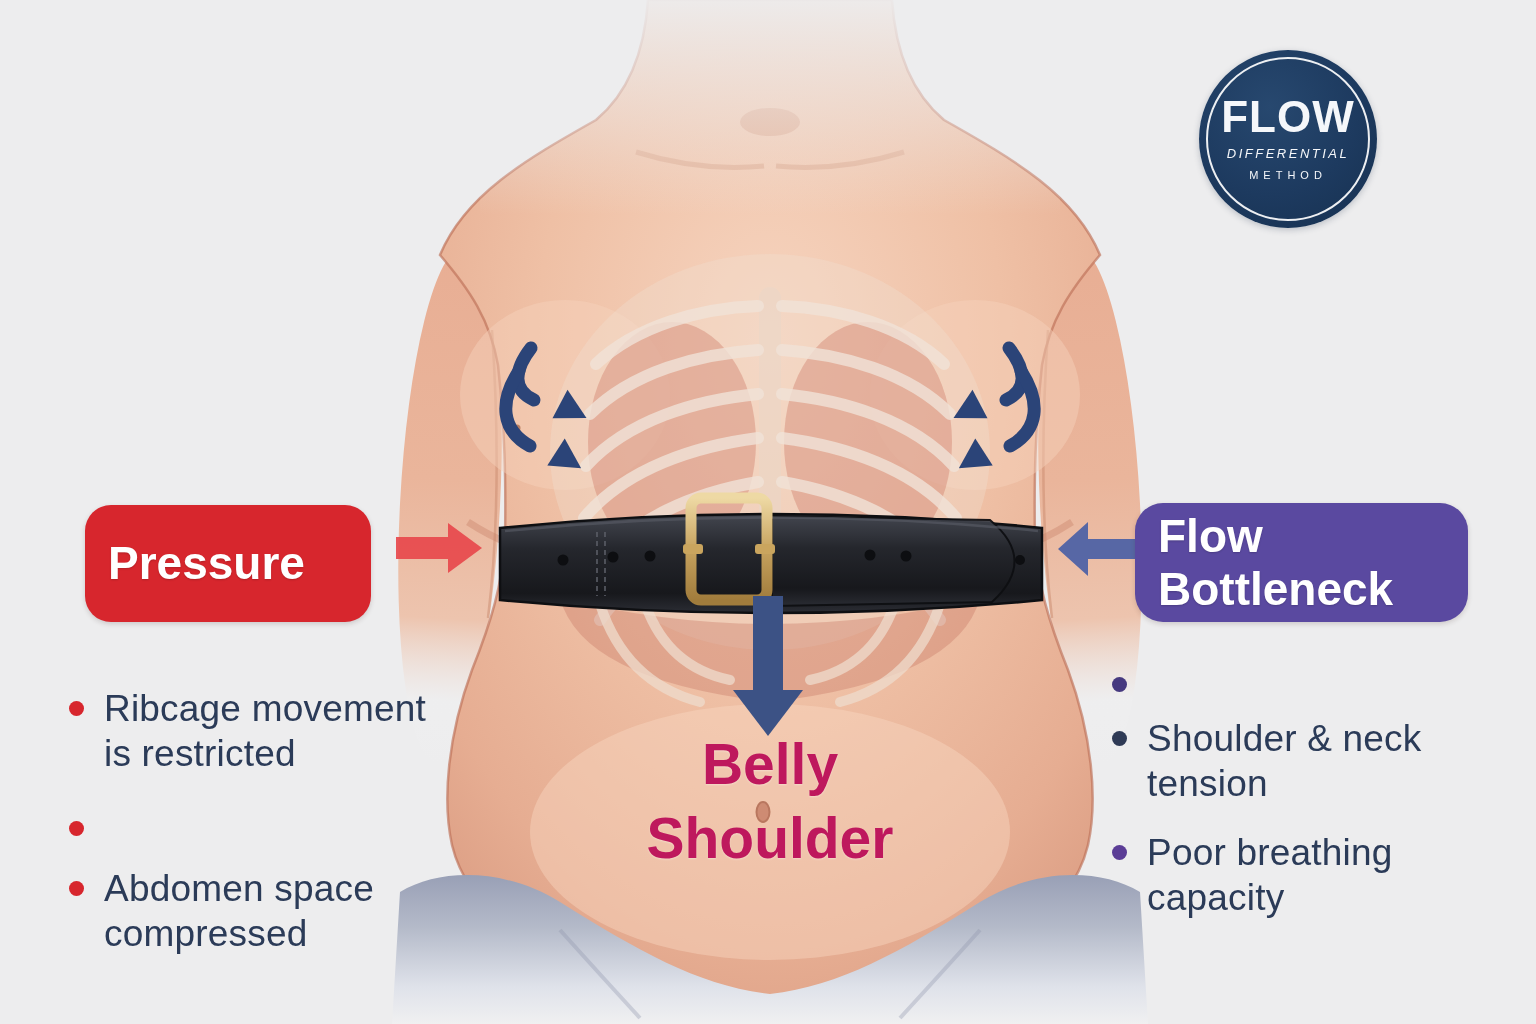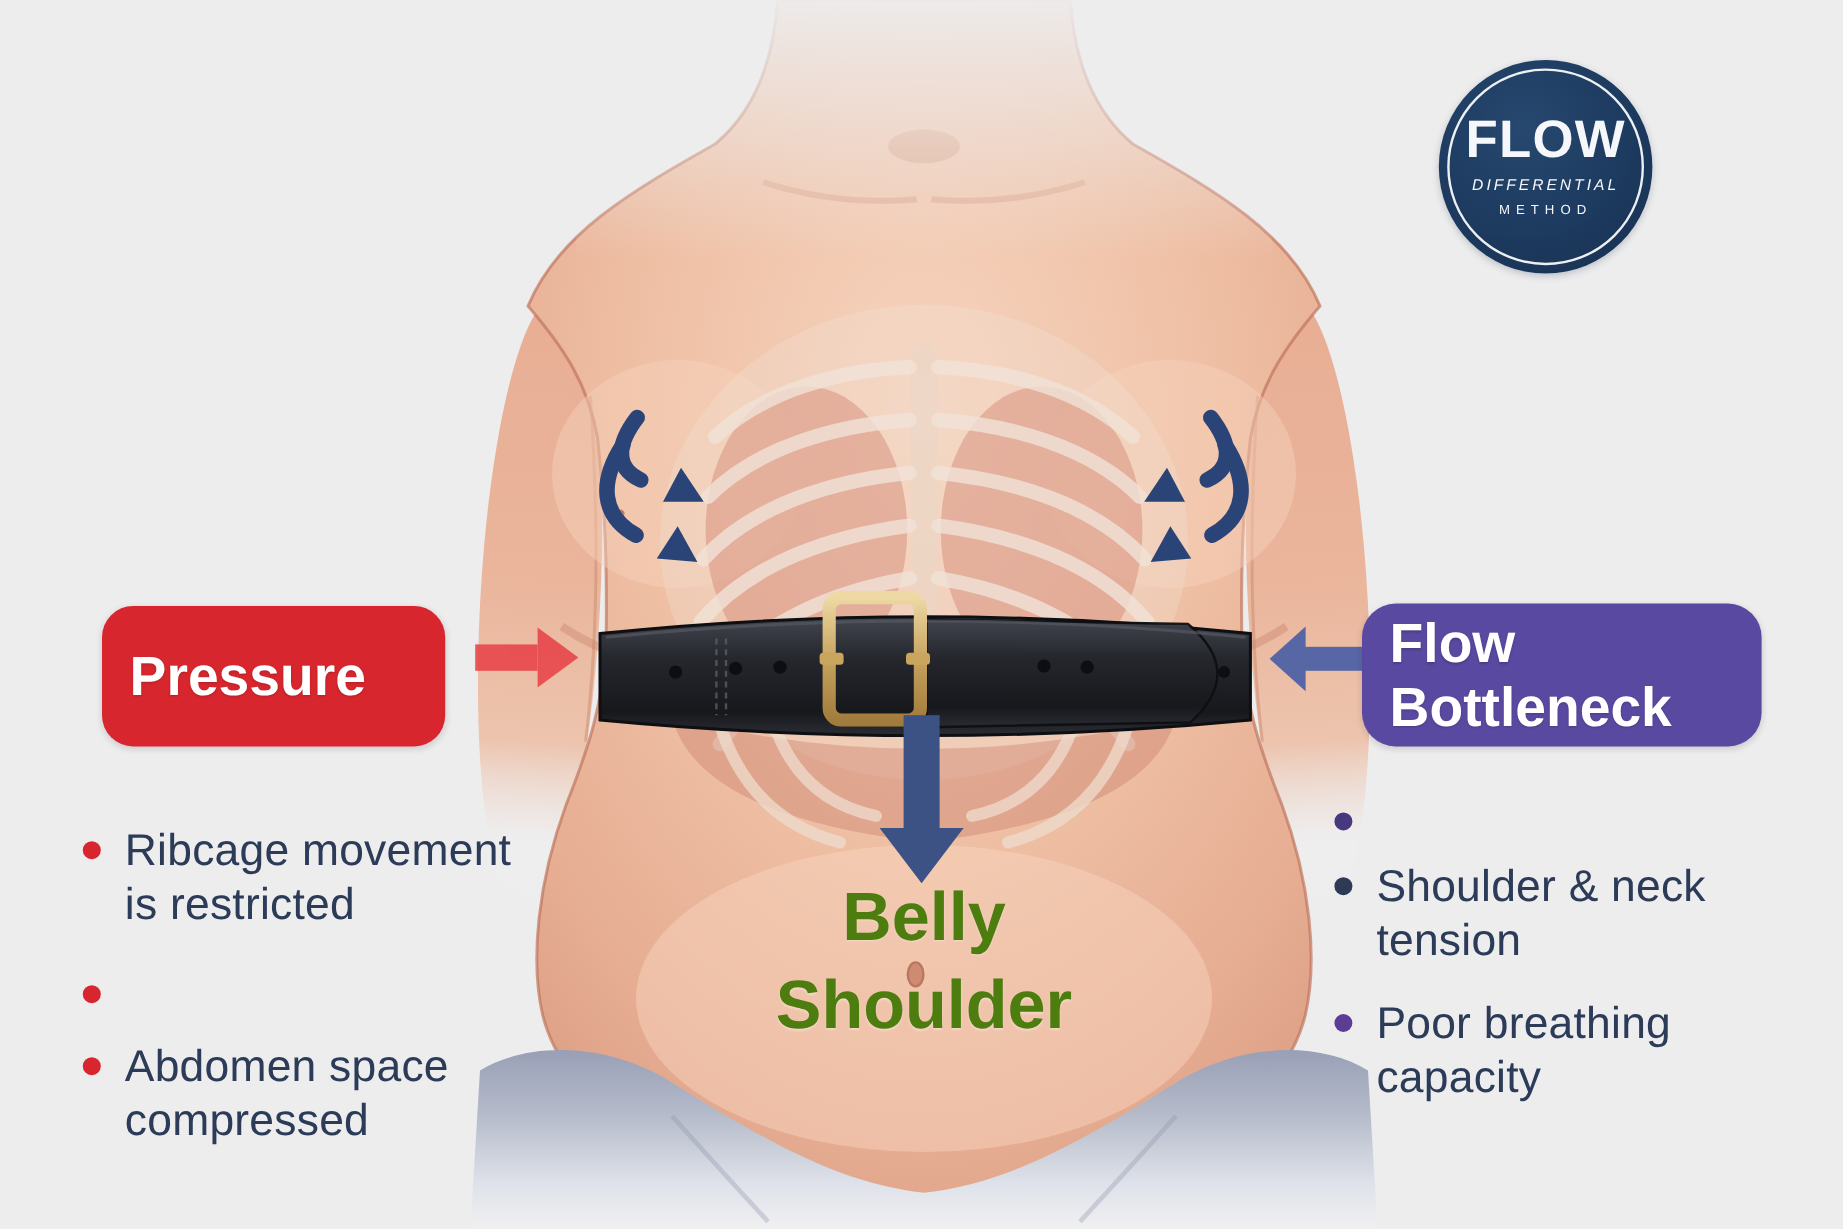--- a/index.html
+++ b/index.html
@@ -34,21 +34,21 @@
     display:flex;flex-direction:column;justify-content:center;
     padding-left:23px;box-sizing:border-box;
     text-shadow:0 1px 2px rgba(0,0,0,.18);
     box-shadow:0 2px 5px rgba(60,40,40,.18);
   }
   .callout-left{left:85px;top:505px;width:286px;height:117px;border-radius:26px;background:#d7262d;gap:16px;}
   .callout-right{left:1135px;top:503px;width:333px;height:119px;border-radius:28px;background:#5a49a0;}
 
   .belly-label{
     position:absolute;left:520px;top:727px;width:500px;text-align:center;
-    color:#4d7c0f;font-weight:bold;font-size:57px;line-height:74px;
+    color:#be185d;font-weight:bold;font-size:57px;line-height:74px;
     text-shadow:0 1px 2px rgba(255,255,255,.35);
   }
 
   
   .blist{position:absolute;}
   .blist-left{left:69px;top:662px;width:420px;margin-top:24px;}
   .blist-right{left:1112px;top:662px;width:420px;}
   .bitem{display:flex;align-items:flex-start;margin-bottom:30px;}
   .blist-right .bitem{margin-bottom:24px;}
   .bdot{width:15px;height:15px;border-radius:50%;margin:15px 20px 0 0;flex:0 0 15px;background:#d7262d;}

